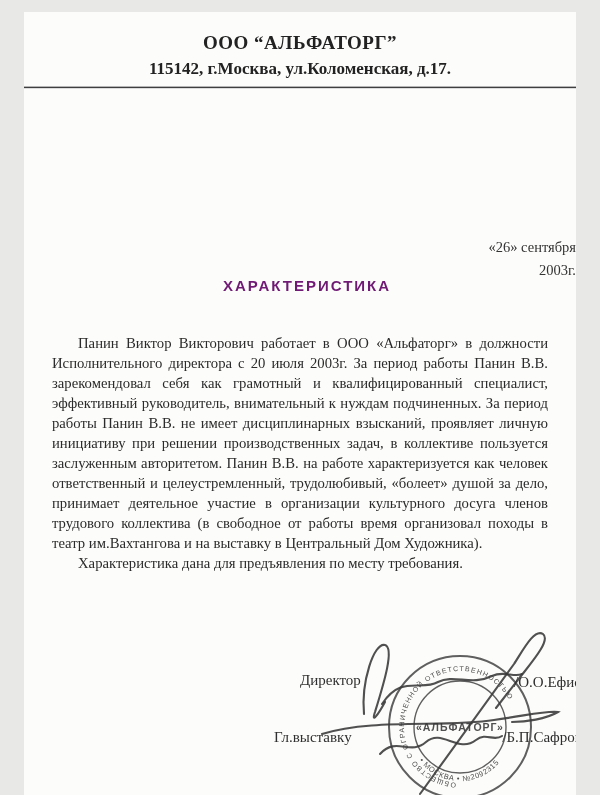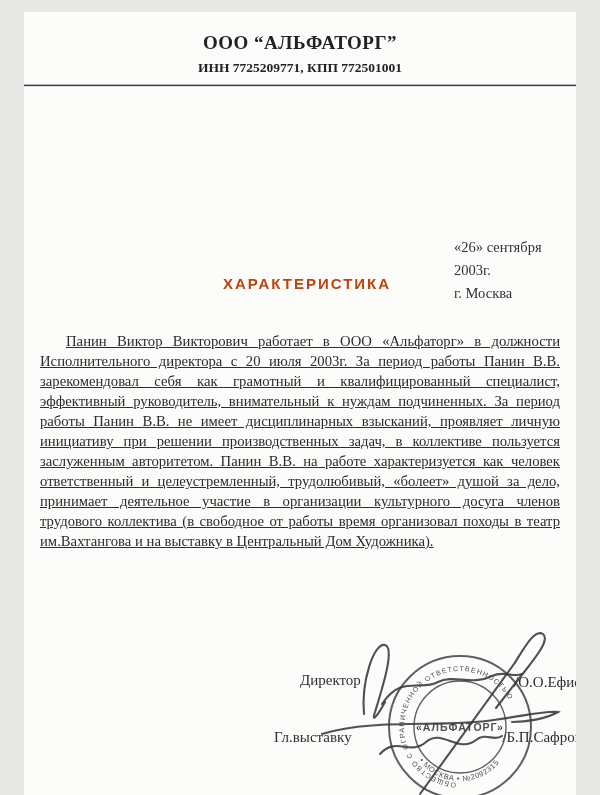--- a/index.html
+++ b/index.html
@@ -18,32 +18,32 @@
   .address{font-size:17px;font-weight:bold;margin-bottom:3px;}
   .req{font-size:13.5px;font-weight:bold;line-height:18px;}
   .rule{
     margin:7px auto 0;
     width:586px;height:3px;
     background:linear-gradient(#b5b5b5 0 33%, #3f3f3f 33% 66%, #dcdcdc 66% 100%);
   }
   
   .dateblock{
     position:absolute;left:430px;top:224px;
-    font-size:14.5px;line-height:23px;color:#333;
+    font-size:14.5px;line-height:23px;color:#333;text-align:right;
   }
   
   .title{
     margin:188px 0 0;
     text-align:center;
     font-family:"Liberation Sans", sans-serif;
     font-size:15px;font-weight:bold;
-    letter-spacing:2px;color:#c2410c;padding-left:14px;
+    letter-spacing:2px;color:#701a75;padding-left:14px;
   }
   
-  .bodytext{margin-top:39px;padding:0 16px;text-decoration:underline;}
+  .bodytext{margin-top:39px;padding:0 28px;}
   .bodytext p{
     margin:0;
     font-size:14.7px;line-height:20px;
     text-align:justify;text-indent:26px;
     color:#2b2b2b;
   }
   
   .sigarea{position:absolute;left:0;top:600px;width:600px;height:195px;}
   .sigarea .lbl{position:absolute;font-size:15px;color:#2f2f2f;white-space:nowrap;}
   .role1{left:276px;top:60px;}
@@ -55,34 +55,34 @@
   .stamp-text{fill:#4f4f4f;font-family:"Liberation Sans", sans-serif;}
   .sig-stroke{fill:none;stroke:#383838;stroke-width:2.1;stroke-linecap:round;opacity:.88;}
 </style>
 </head>
 <body>
 
 <div class="page">
 
   <header class="letterhead">
     <div class="company">ООО “АЛЬФАТОРГ”</div>
-    <div class="req">ИНН 7725209771, КПП 772501001</div>
+    <div class="address">115142, г.Москва, ул.Коломенская, д.17.</div>
   </header>
 
   <div class="rule"></div>
 
   <div class="dateblock">
     <div>«26» сентября 2003г.</div>
-    <div>г. Москва</div>
   </div>
 
   <h1 class="title">ХАРАКТЕРИСТИКА</h1>
 
   <div class="bodytext">
     <p>Панин Виктор Викторович работает в ООО «Альфаторг» в должности Исполнительного директора с 20 июля 2003г. За период работы Панин В.В. зарекомендовал себя как грамотный и квалифицированный специалист, эффективный руководитель, внимательный к нуждам подчиненных. За период работы Панин В.В. не имеет дисциплинарных взысканий, проявляет личную инициативу при решении производственных задач, в коллективе пользуется заслуженным авторитетом. Панин В.В. на работе характеризуется как человек ответственный и целеустремленный, трудолюбивый, «болеет» душой за дело, принимает деятельное участие в организации культурного досуга членов трудового коллектива (в свободное от работы время организовал походы в театр им.Вахтангова и на выставку в Центральный Дом Художника).</p>
+    <p>Характеристика дана для предъявления по месту требования.</p>
   </div>
 
   <div class="sigarea">
 
     <svg class="sigsvg" viewBox="0 0 600 195">
 
       <g>
         <circle class="stamp-ring" cx="436" cy="115" r="71" stroke-width="2"></circle>
         <circle class="stamp-ring" cx="436" cy="115" r="46" stroke-width="1.4"></circle>
         <defs>

